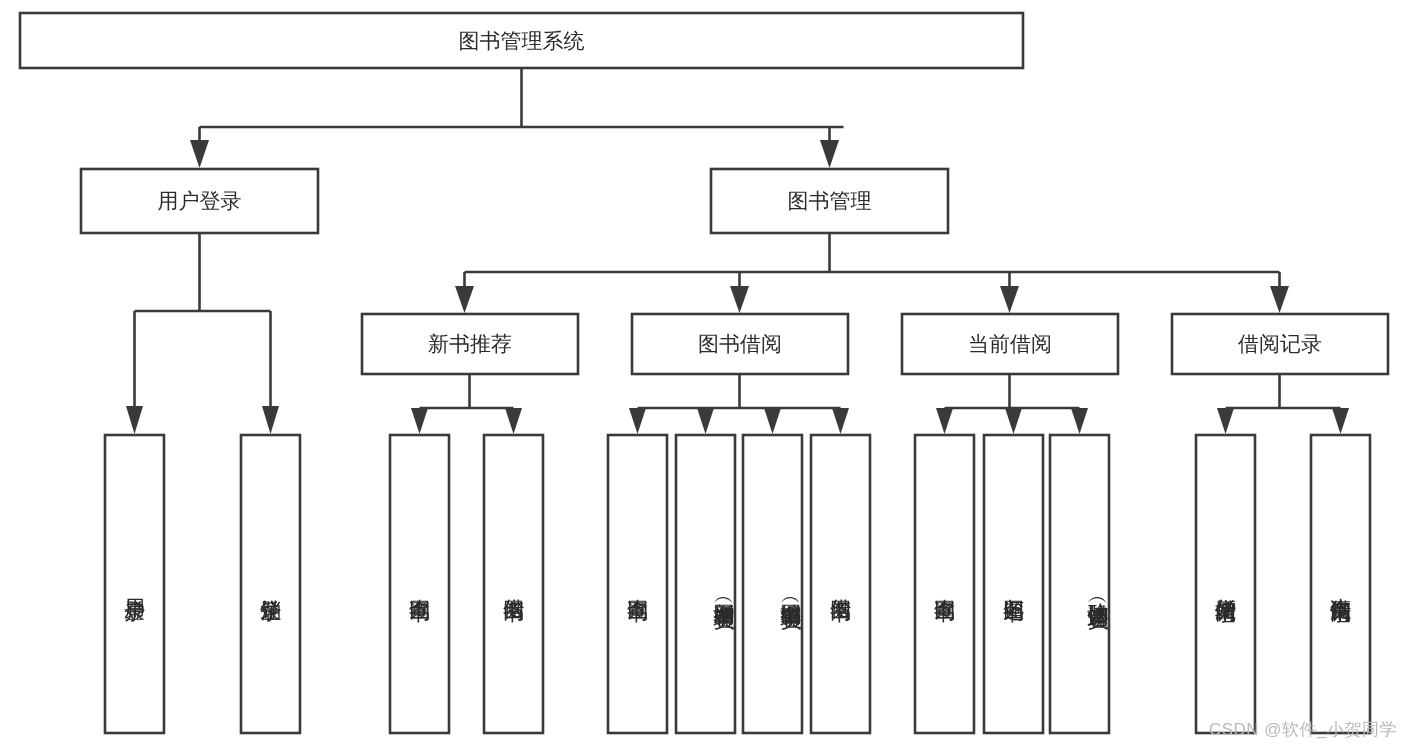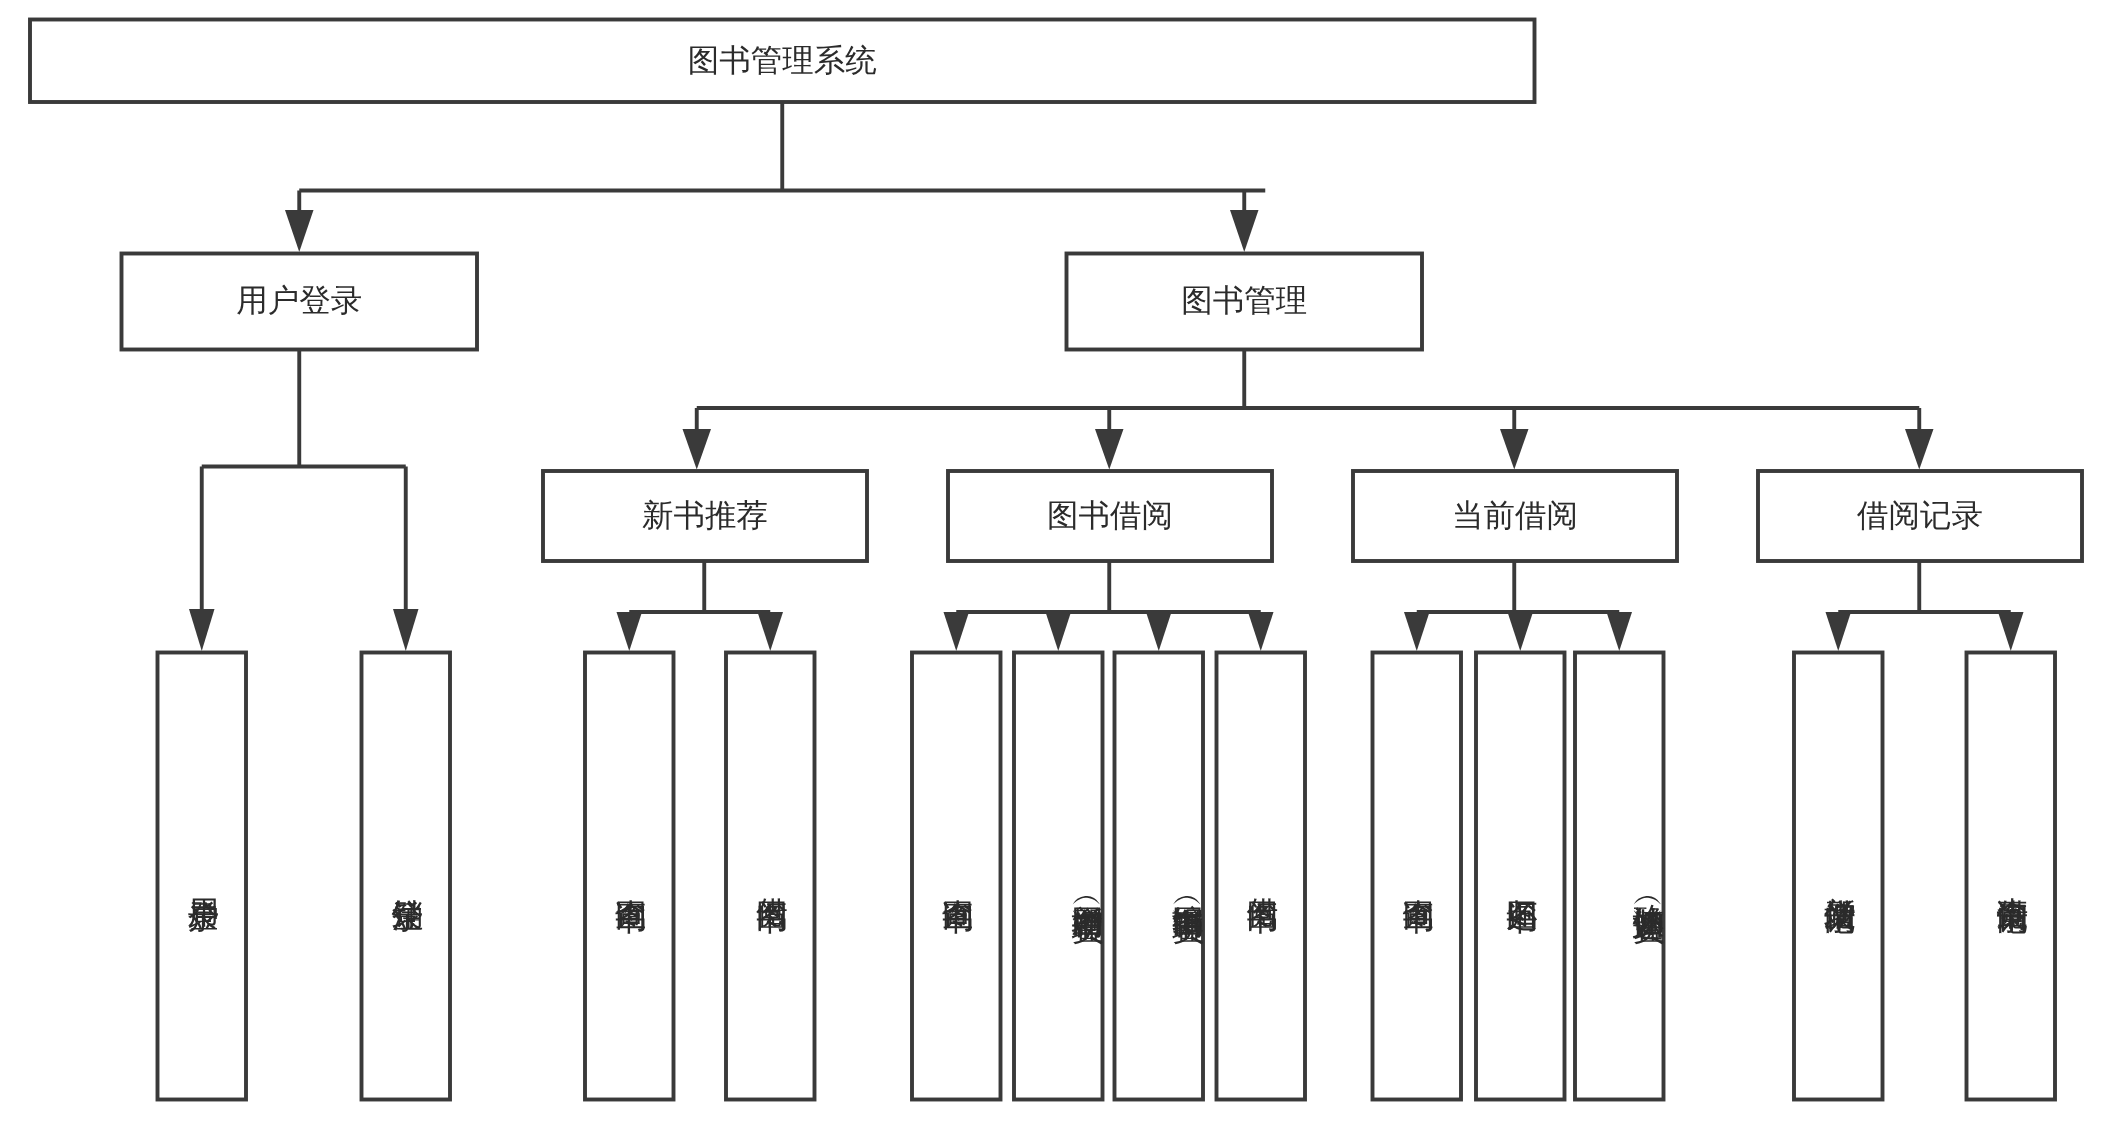--- a/index.html
+++ b/index.html
@@ -196,14 +196,15 @@
   <div class="node-label-v" style="left:608px; top:435px; width:59px; height:298px; display:flex; align-items:center; justify-content:center;">查询图书</div>
   <div class="node-label-v" style="left:676px; top:441px; width:59px; height:298px; display:flex; align-items:flex-start; justify-content:center;">新增图书（管理员）</div>
   <div class="node-label-v" style="left:743px; top:441px; width:59px; height:298px; display:flex; align-items:flex-start; justify-content:center;">编辑图书（管理员）</div>
   <div class="node-label-v" style="left:811px; top:435px; width:59px; height:298px; display:flex; align-items:center; justify-content:center;">借阅图书</div>
   <div class="node-label-v" style="left:915px; top:435px; width:59px; height:298px; display:flex; align-items:center; justify-content:center;">查询图书</div>
   <div class="node-label-v" style="left:984px; top:435px; width:59px; height:298px; display:flex; align-items:center; justify-content:center;">归还图书</div>
   <div class="node-label-v" style="left:1050px; top:441px; width:59px; height:298px; display:flex; align-items:flex-start; justify-content:center;">确认归还（管理员）</div>
   <div class="node-label-v" style="left:1196px; top:435px; width:59px; height:298px; display:flex; align-items:center; justify-content:center;">新增借阅记录</div>
   <div class="node-label-v" style="left:1311px; top:435px; width:59px; height:298px; display:flex; align-items:center; justify-content:center;">查询借阅记录</div>
 
+  <div class="watermark">CSDN @软件_小贺同学</div>
 
 </div>
 
 </body></html>

